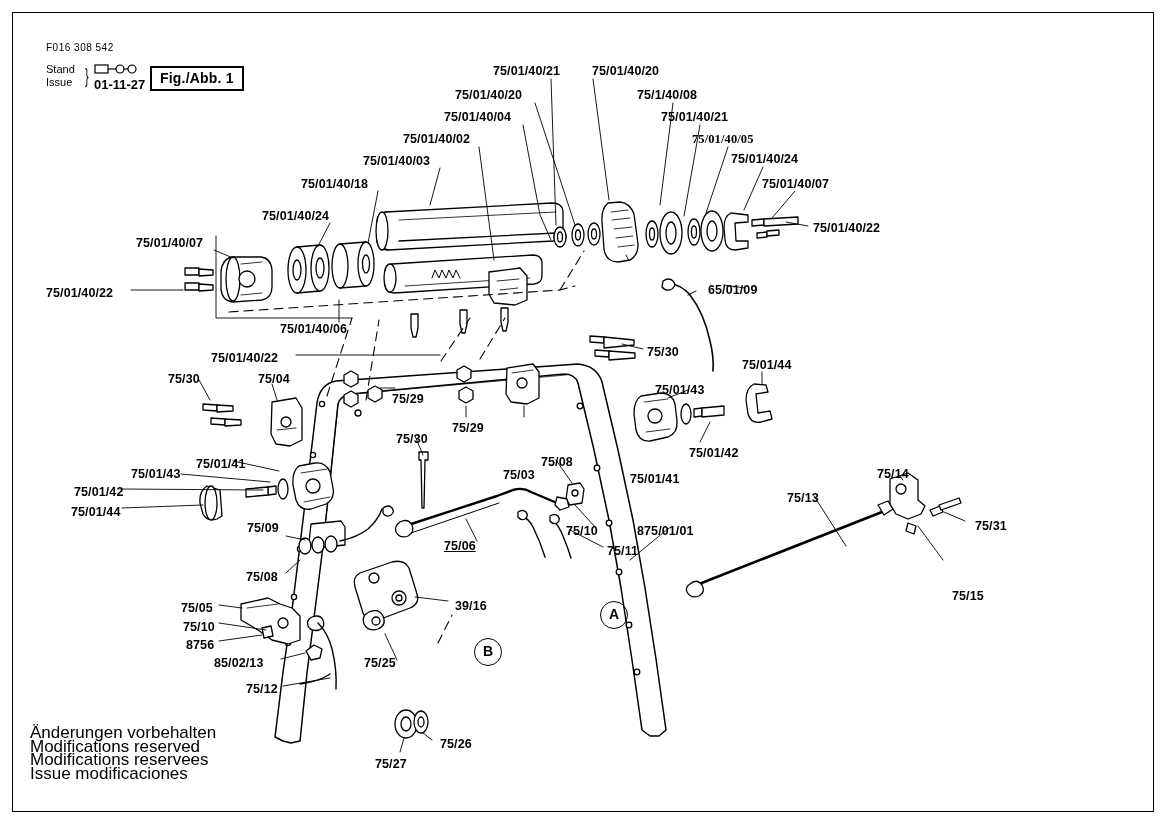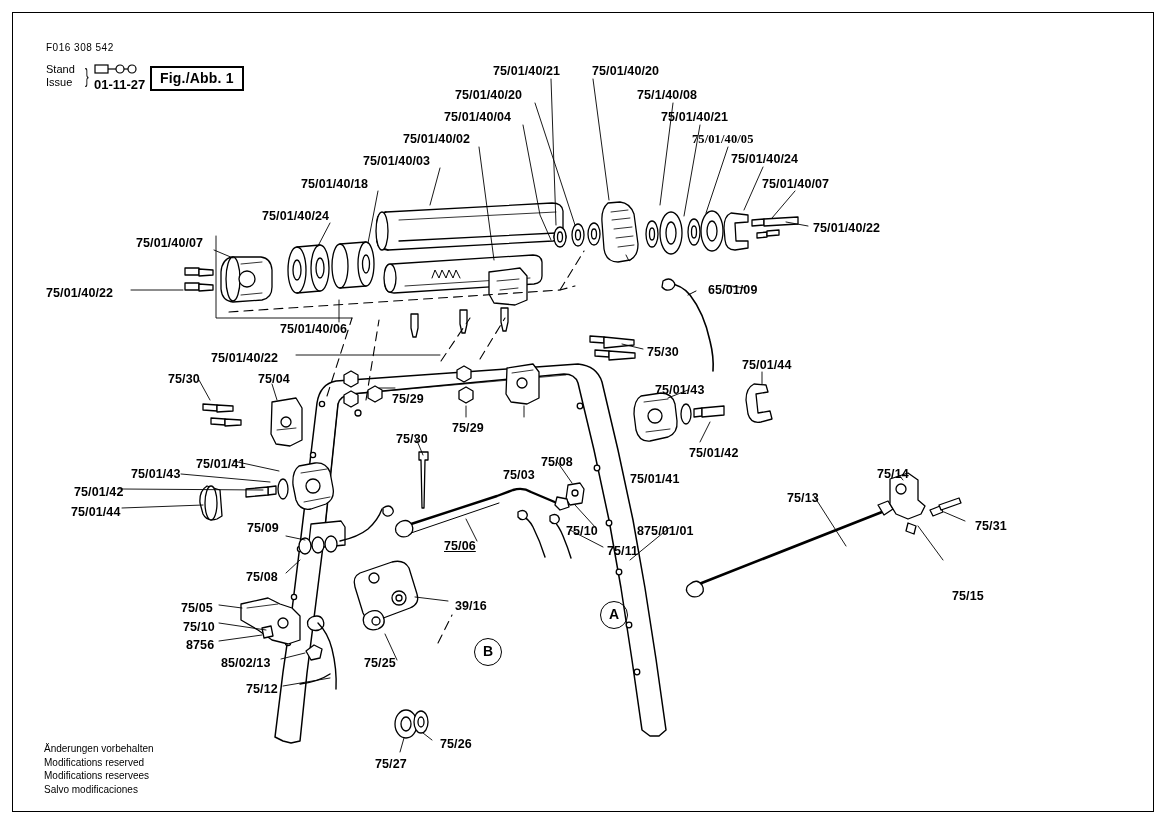--- a/index.html
+++ b/index.html
@@ -73,25 +73,24 @@
     left: 150px;
     top: 66px;
     border: 2.5px solid #000;
     padding: 2px 8px 3px 8px;
     font-size: 14px;
     font-weight: bold;
     letter-spacing: 0.2px;
   }
   .footer {
     position: absolute;
-    left: 44px;
+    left: 30px;
     top: 726px;
-    font-size: 10px;
+    font-size: 17px;
     line-height: 13.5px;
-    margin-top: 16px;
   }
   .lbl {
     position: absolute;
     font-size: 12.5px;
     font-weight: bold;
     white-space: nowrap;
     letter-spacing: 0.1px;
   }
   svg.art {
     position: absolute;
@@ -450,29 +449,29 @@
   <div class="lbl" style="left:566px;top:524px;">75/10</div>
   <div class="lbl" style="left:637px;top:524px;">875/01/01</div>
   <div class="lbl" style="left:444px;top:539px;text-decoration:underline;">75/06</div>
   <div class="lbl" style="left:570px;top:544px;margin-left:37px;">75/11</div>
   <div class="lbl" style="left:952px;top:558px;margin-top:31px;">75/15</div>
   <div class="lbl" style="left:246px;top:570px;">75/08</div>
   <div class="lbl" style="left:455px;top:599px;">39/16</div>
   <div class="lbl" style="left:181px;top:601px;">75/05</div>
   <div class="lbl" style="left:183px;top:620px;">75/10</div>
   <div class="lbl" style="left:186px;top:638px;">8756</div>
-  <div class="lbl" style="left:221px;top:656px;">85/02/13</div>
+  <div class="lbl" style="left:214px;top:656px;">85/02/13</div>
   <div class="lbl" style="left:364px;top:656px;">75/25</div>
   <div class="lbl" style="left:246px;top:682px;">75/12</div>
   <div class="lbl" style="left:440px;top:737px;">75/26</div>
   <div class="lbl" style="left:375px;top:757px;">75/27</div>
 
   <div class="circ-lbl" style="left:600px;top:601px;">A</div>
   <div class="circ-lbl" style="left:474px;top:638px;">B</div>
 
   <div class="footer">
     <div>Änderungen vorbehalten</div>
     <div>Modifications reserved</div>
     <div>Modifications reservees</div>
-    <div>Salvo modificaciones</div>
+    <div>Issue modificaciones</div>
   </div>
 
 </div>
 
 </body></html>

